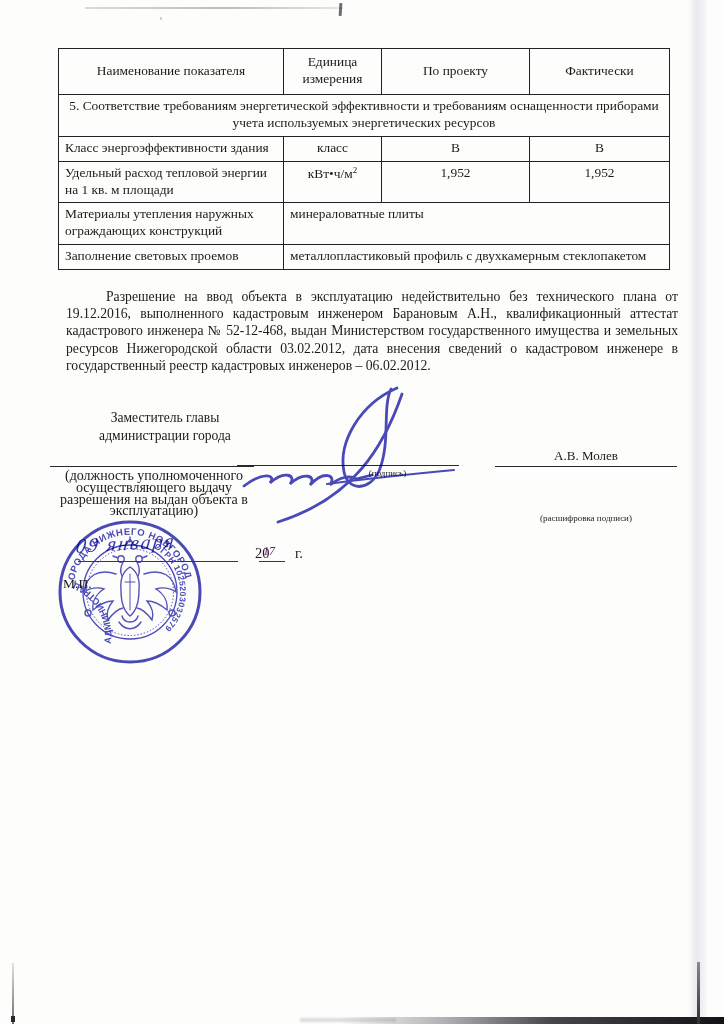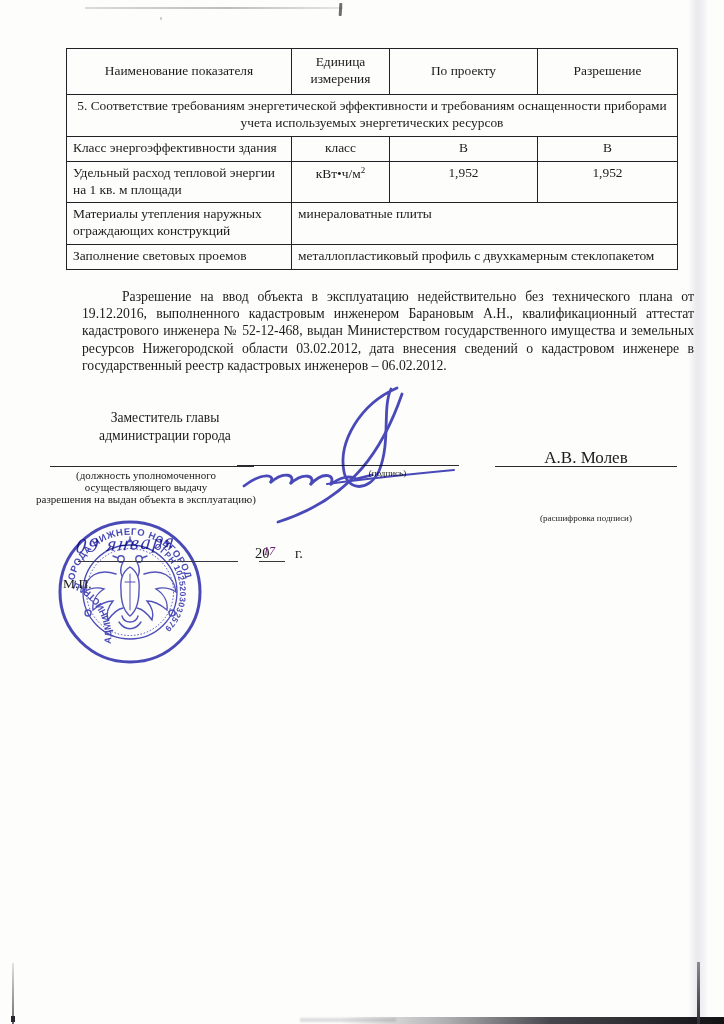--- a/index.html
+++ b/index.html
@@ -24,52 +24,52 @@
   .bottom-right-line{position:absolute;left:697px;top:962px;width:3px;height:62px;
     background:linear-gradient(#8a8a90,#2e2e33);}
   .bottom-left-line{position:absolute;left:12px;top:963px;width:2px;height:61px;
     background:linear-gradient(#e2e2e2,#6a6a6e);}
   .bottom-left-tip{position:absolute;left:11px;top:1016px;width:4px;height:6px;background:#27272b;}
   .bottom-smudge{position:absolute;left:300px;bottom:2px;width:96px;height:4px;
     background:#cfcfd3;filter:blur(1px);opacity:.7;}
 
   
   table.spec{
-    position:absolute;left:66px;top:48px;width:611px;
+    position:absolute;left:58px;top:48px;width:611px;
     border-collapse:collapse;table-layout:fixed;
     font-size:13.4px;line-height:1.26;padding-left:13px;
   }
   table.spec td, table.spec th{
     border:1.4px solid #222226;
     padding:3px 6px 4px 6px;
     font-weight:normal;
     background:transparent;
   }
   table.spec thead th{text-align:center;vertical-align:middle;height:38px;}
   table.spec td{vertical-align:top;}
   td.section{ text-align:center;padding:6px 26px 7px 26px;}
   td.c{text-align:center;}
   .col1{width:225px}.col2{width:98px}.col3{width:148px}.col4{width:140px}
   sup{font-size:9px;}
 
   
   .note{
     position:absolute;left:66px;top:288px;width:612px;
-    font-size:13.7px;line-height:17.2px;text-align:justify;text-indent:40px;margin-left:16px;
+    font-size:13.7px;line-height:17.2px;text-align:justify;text-indent:40px;
   }
 
   
   .pos-block{position:absolute;left:56px;top:409px;width:218px;text-align:center;
     font-size:13.6px;line-height:17.5px;}
   .sig-underline-left{position:absolute;left:50px;top:466px;width:204px;border-top:1.3px solid #2a2a2e;}
-  .pos-caption{position:absolute;left:16px;top:470px;width:260px;text-align:center;
-    font-size:11px;line-height:11.8px;}
+  .pos-caption{position:absolute;left:24px;top:470px;width:260px;text-align:center;
+    font-size:14px;line-height:11.8px;}
   .sig-line-mid{position:absolute;left:237px;top:465px;width:222px;border-top:1.3px solid #2a2a2e;}
   .sig-caption-mid{position:absolute;left:330px;top:468px;width:115px;text-align:center;font-size:9px;}
-  .name-right{position:absolute;left:497px;top:448px;width:178px;text-align:center;font-size:17px;}
+  .name-right{position:absolute;left:497px;top:448px;width:178px;text-align:center;font-size:13px;}
   .sig-line-right{position:absolute;left:495px;top:466px;width:182px;border-top:1.3px solid #2a2a2e;}
   .name-caption{position:absolute;left:497px;top:469px;width:178px;text-align:center;font-size:9px;margin-top:44px;}
 
   .scribble{position:absolute;left:232px;top:380px;width:250px;height:150px;
     mix-blend-mode:multiply;z-index:4;}
 
   
   .stamp{position:absolute;left:50px;top:512px;width:160px;height:160px;
     mix-blend-mode:multiply;opacity:.93;z-index:2;}
   .hand-date{position:absolute;left:76px;top:530px;width:175px;z-index:3;
@@ -97,21 +97,21 @@
         <col class="col1">
         <col class="col2">
         <col class="col3">
         <col class="col4">
       </colgroup>
     <thead>
       <tr>
         <th>Наименование показателя</th>
         <th>Единица измерения</th>
         <th>По проекту</th>
-        <th>Разрешение</th>
+        <th>Фактически</th>
       </tr>
     </thead>
     <tbody>
       <tr>
         <td class="section" colspan="4">5. Соответствие требованиям энергетической эффективности и требованиям оснащенности приборами учета используемых энергетических ресурсов</td>
       </tr>
       <tr>
         <td>Класс энергоэффективности здания</td>
         <td class="c">класс</td>
         <td class="c">В</td>

